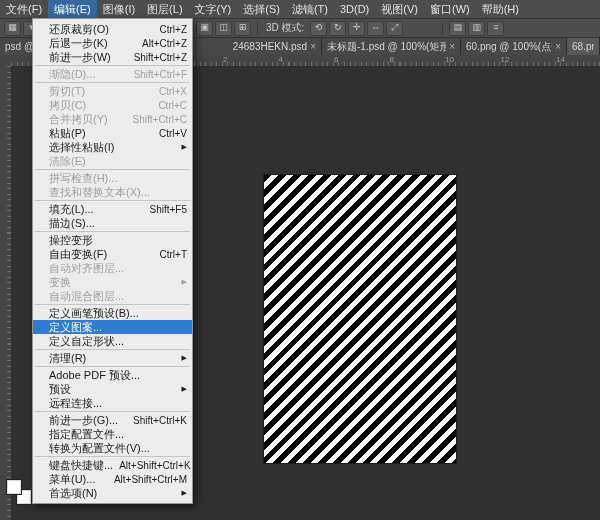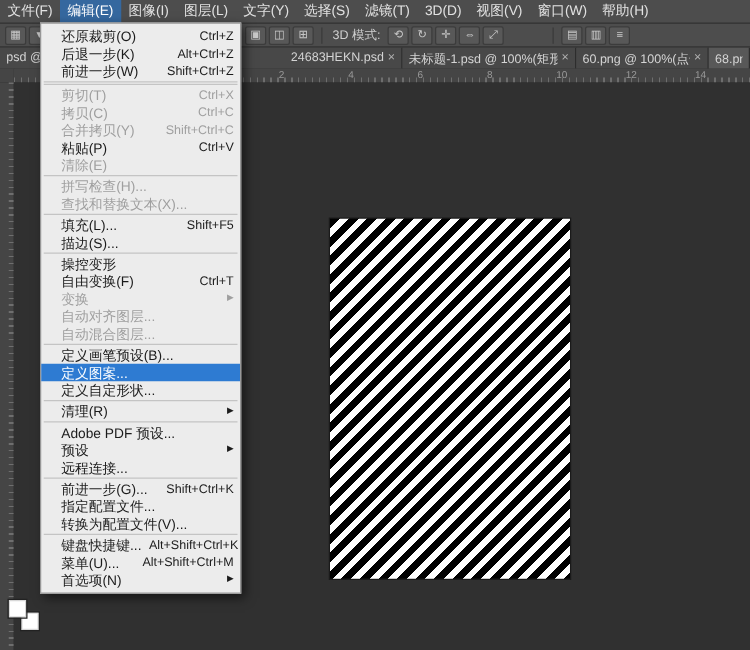--- a/index.html
+++ b/index.html
@@ -169,37 +169,45 @@
       </div>
       <div class="menu-item">
         <span class="lbl">后退一步(K)</span>
         <span class="sc">Alt+Ctrl+Z</span>
       </div>
       <div class="menu-item">
         <span class="lbl">前进一步(W)</span>
         <span class="sc">Shift+Ctrl+Z</span>
       </div>
       <div class="menu-sep"></div>
+      <div class="menu-item disabled">
+        <span class="lbl">渐隐(D)...</span>
+        <span class="sc">Shift+Ctrl+F</span>
+      </div>
       <div class="menu-sep"></div>
       <div class="menu-item disabled">
         <span class="lbl">剪切(T)</span>
         <span class="sc">Ctrl+X</span>
       </div>
       <div class="menu-item disabled">
         <span class="lbl">拷贝(C)</span>
         <span class="sc">Ctrl+C</span>
       </div>
       <div class="menu-item disabled">
         <span class="lbl">合并拷贝(Y)</span>
         <span class="sc">Shift+Ctrl+C</span>
       </div>
       <div class="menu-item">
         <span class="lbl">粘贴(P)</span>
         <span class="sc">Ctrl+V</span>
       </div>
+      <div class="menu-item">
+        <span class="lbl">选择性粘贴(I)</span>
+        <span class="arrow">▶</span>
+      </div>
       <div class="menu-item disabled">
         <span class="lbl">清除(E)</span>
       </div>
       <div class="menu-sep"></div>
       <div class="menu-item disabled">
         <span class="lbl">拼写检查(H)...</span>
       </div>
       <div class="menu-item disabled">
         <span class="lbl">查找和替换文本(X)...</span>
       </div>
@@ -213,25 +221,25 @@
       </div>
       <div class="menu-sep"></div>
       <div class="menu-item">
         <span class="lbl">操控变形</span>
       </div>
       <div class="menu-item">
         <span class="lbl">自由变换(F)</span>
         <span class="sc">Ctrl+T</span>
       </div>
       <div class="menu-item disabled">
+        <span class="lbl">自动对齐图层...</span>
+      </div>
+      <div class="menu-item disabled">
         <span class="lbl">变换</span>
         <span class="arrow">▶</span>
-      </div>
-      <div class="menu-item disabled">
-        <span class="lbl">自动对齐图层...</span>
       </div>
       <div class="menu-item disabled">
         <span class="lbl">自动混合图层...</span>
       </div>
       <div class="menu-sep"></div>
       <div class="menu-item">
         <span class="lbl">定义画笔预设(B)...</span>
       </div>
       <div class="menu-item hl">
         <span class="lbl">定义图案...</span>

